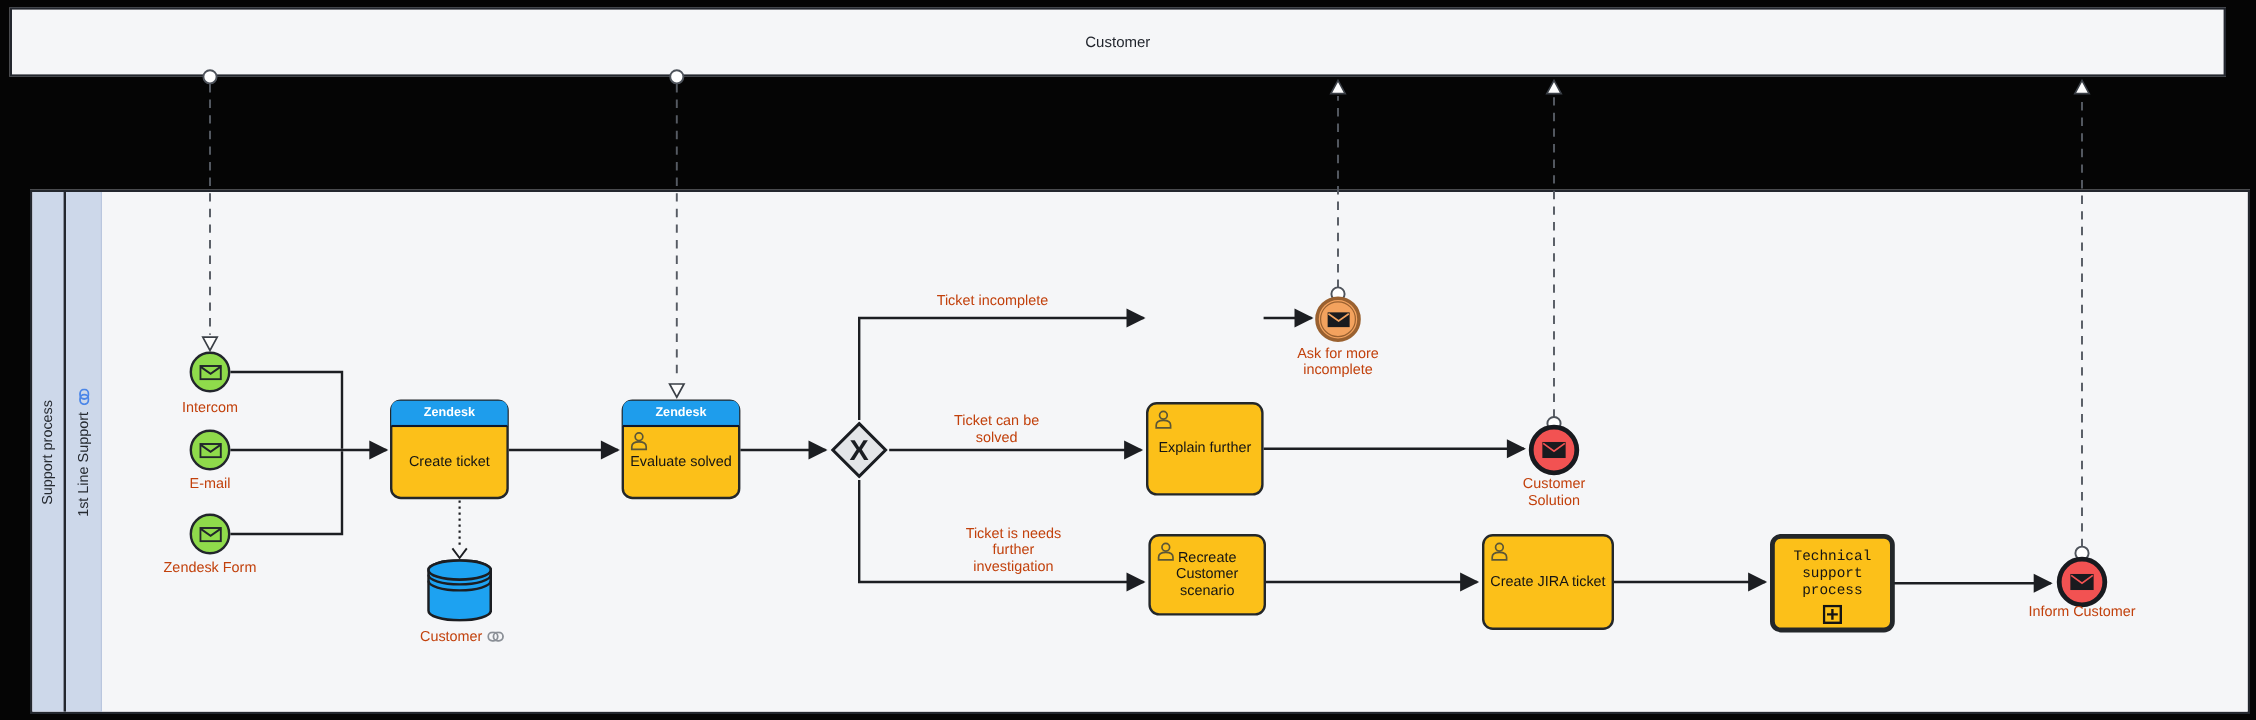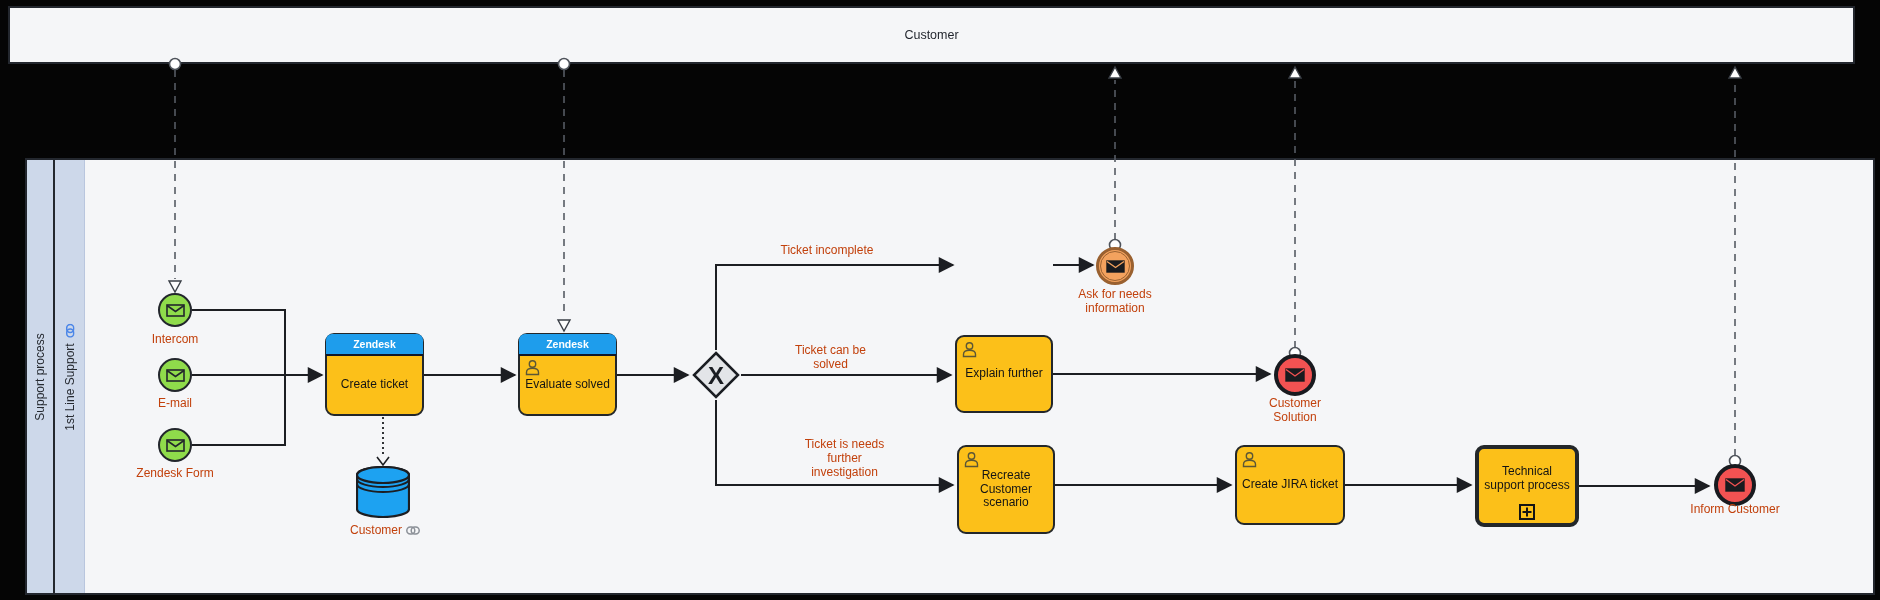--- a/index.html
+++ b/index.html
@@ -177,53 +177,53 @@
 
 
   <div class="node task" style="left:955px;top:335px;width:98px;height:78px;">
     <svg class="person-icon" width="17" height="17" viewBox="0 0 17 17">
       <circle cx="8.5" cy="5" r="3.2" fill="none" stroke="#5b5636" stroke-width="1.4"></circle>
       <path d="M2.5,15.5 v-2.2 c0,-2.6 2.4,-4 6,-4 s6,1.4 6,4 v2.2 z" fill="none" stroke="#5b5636" stroke-width="1.4"></path>
     </svg>
     <span>Explain further</span>
   </div>
 
-  <div class="node task" style="left:957px;top:445px;width:98px;height:89px;">
+  <div class="node task" style="left:957px;top:445px;width:98px;height:68px;">
     <svg class="person-icon" width="17" height="17" viewBox="0 0 17 17">
       <circle cx="8.5" cy="5" r="3.2" fill="none" stroke="#5b5636" stroke-width="1.4"></circle>
       <path d="M2.5,15.5 v-2.2 c0,-2.6 2.4,-4 6,-4 s6,1.4 6,4 v2.2 z" fill="none" stroke="#5b5636" stroke-width="1.4"></path>
     </svg>
     <span>Recreate Customer scenario</span>
   </div>
 
   <div class="node task" style="left:1235px;top:445px;width:110px;height:80px;">
     <svg class="person-icon" width="17" height="17" viewBox="0 0 17 17">
       <circle cx="8.5" cy="5" r="3.2" fill="none" stroke="#5b5636" stroke-width="1.4"></circle>
       <path d="M2.5,15.5 v-2.2 c0,-2.6 2.4,-4 6,-4 s6,1.4 6,4 v2.2 z" fill="none" stroke="#5b5636" stroke-width="1.4"></path>
     </svg>
     <span>Create JIRA ticket</span>
   </div>
 
-  <div class="node task thick" style="left:1475px;top:445px;width:104px;height:82px;padding-bottom:16px;">
+  <div class="node task thick" style="left:1475px;top:445px;width:104px;height:82px;padding-bottom:16px;font-family:Liberation Mono, monospace;">
     <span>Technical support process</span>
     <svg class="plus-marker" width="16" height="16" viewBox="0 0 16 16">
       <rect x="1" y="1" width="14" height="14" fill="none" stroke="#141414" stroke-width="2"></rect>
       <path d="M8,3.5 V12.5 M3.5,8 H12.5" stroke="#141414" stroke-width="2" fill="none"></path>
     </svg>
   </div>
 
   <div class="node event orange" style="left:1096px;top:247px;">
     <div class="inner-ring">
       <svg width="19" height="13" viewBox="0 0 19 13">
         <rect x="1" y="1" width="17" height="11" fill="#191b1f" stroke="#191b1f" stroke-width="1.4"></rect>
         <path d="M1,1.5 L9.5,7.5 L18,1.5" fill="none" stroke="#f3a25e" stroke-width="1.4"></path>
       </svg>
     </div>
   </div>
-  <div class="lbl" style="left:1060px;top:288px;width:110px;">Ask for needs information</div>
+  <div class="lbl" style="left:1060px;top:288px;width:110px;">Ask for more incomplete</div>
 
   <div class="node event red" style="left:1274px;top:354px;">
     <svg width="20" height="14" viewBox="0 0 20 14">
       <rect x="1" y="1" width="18" height="12" fill="#191b1f" stroke="#191b1f" stroke-width="1.4"></rect>
       <path d="M1,1.5 L10,8 L19,1.5" fill="none" stroke="#f25252" stroke-width="1.4"></path>
     </svg>
   </div>
   <div class="lbl" style="left:1250px;top:397px;width:90px;">Customer Solution</div>
 
   <div class="node event red" style="left:1714px;top:464px;">

